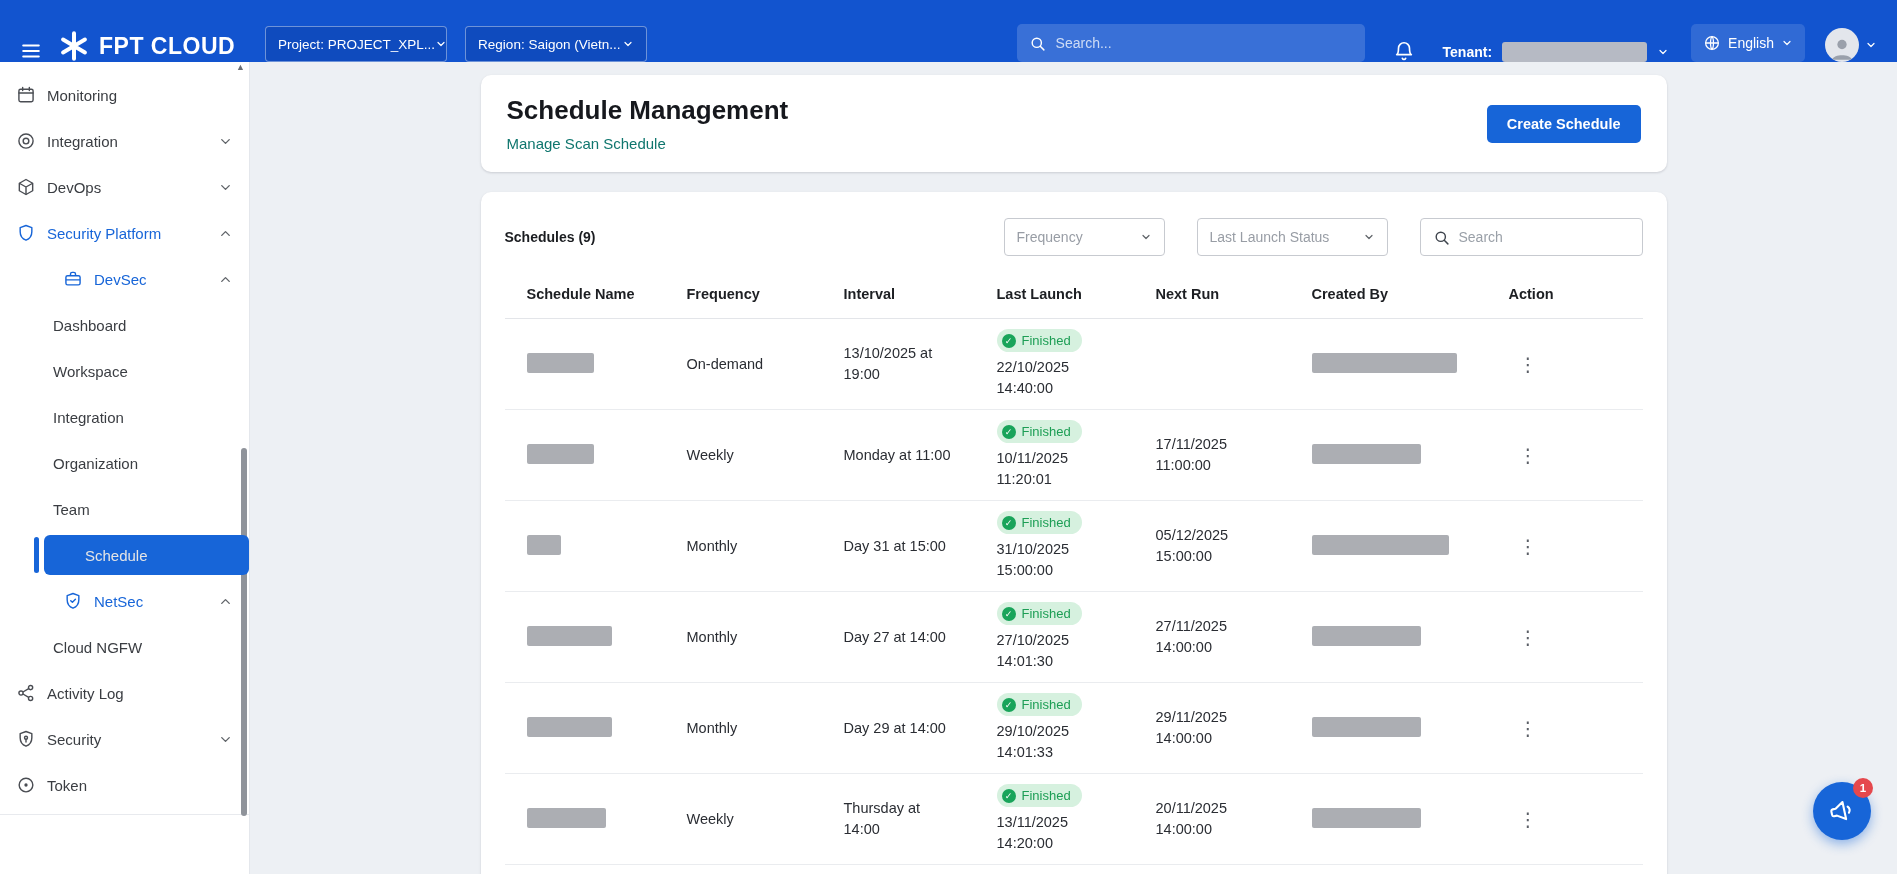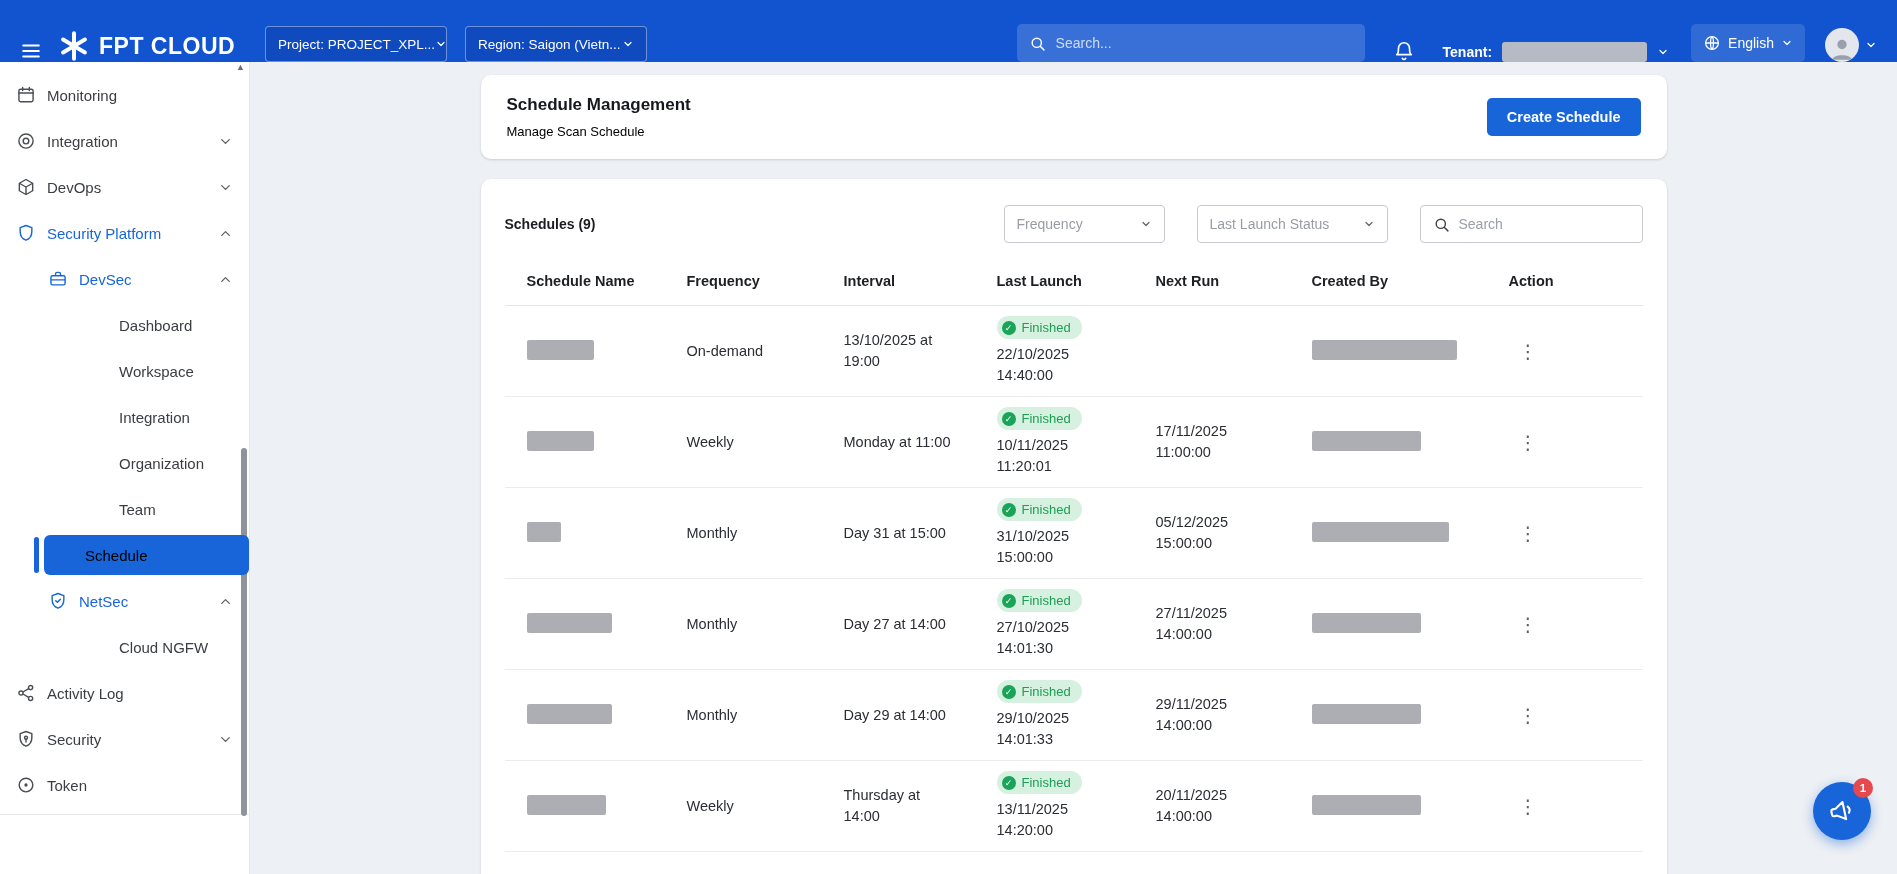--- a/index.html
+++ b/index.html
@@ -23,39 +23,39 @@
   .tenant-redact{width:145px;height:20px;background:#b6bac4;border-radius:3px;display:inline-block;}
   .tb-lang{display:flex;align-items:center;gap:7px;height:38px;padding:0 12px;margin-left:22px;background:rgba(255,255,255,.13);border-radius:5px;color:#fff;font-size:14px;}
   .tb-user{display:flex;align-items:center;gap:6px;margin-left:20px;color:#fff;}
   .avatar{width:34px;height:34px;border-radius:50%;background:#e3e6ec;display:flex;align-items:flex-end;justify-content:center;overflow:hidden;}
 
   
   .sidebar{position:absolute;top:62px;left:0;width:250px;height:812px;background:#fff;border-right:1px solid #e4e7ec;padding-top:10px;z-index:40;overflow:hidden;}
   .side-item{height:46px;display:flex;align-items:center;font-size:15px;color:#3a3d42;position:relative;padding-right:16px;cursor:pointer;}
   .side-item .icn{width:20px;height:20px;margin-right:11px;color:#4a4d53;flex:none;display:flex;}
   .lvl0{padding-left:16px;}
-  .lvl1{padding-left:48px;}
-  .lvl2{padding-left:119px;}
+  .lvl1{padding-left:63px;}
+  .lvl2{padding-left:53px;}
   .side-item.active{color:#1765d8;}
   .side-item.active .icn{color:#1765d8;}
   .chev{margin-left:auto;color:#5f6368;display:flex;flex:none;}
   .selected-row{padding-left:0;}
   .sel-bar{position:absolute;left:34px;top:5px;bottom:5px;width:5px;border-radius:3px;background:#1765d8;}
-  .sel-pill{position:absolute;left:44px;right:0;top:3px;bottom:3px;background:#1765d8;border-radius:6px;color:#000000;display:flex;align-items:center;padding-left:41px;font-size:15px;}
+  .sel-pill{position:absolute;left:44px;right:0;top:3px;bottom:3px;background:#1765d8;border-radius:6px;color:#e5e5e5;display:flex;align-items:center;padding-left:41px;font-size:15px;}
   .side-divider{height:1px;background:#e8eaee;margin:6px 0;}
   .sb-thumb{position:absolute;right:2px;top:386px;width:6px;height:368px;border-radius:3px;background:#8f939a;cursor:grab;}
   .sb-up{position:absolute;top:0;right:4px;color:#6a6e75;font-size:9px;line-height:10px;}
 
   
   .main{position:absolute;top:62px;left:250px;width:1647px;height:812px;overflow:hidden;}
   .container{width:1186px;margin:13px auto 0;}
   .card{background:#fff;border-radius:10px;box-shadow:0 1px 2px rgba(16,24,40,.06),0 1px 3px rgba(16,24,40,.1);}
   .card-head{display:flex;align-items:center;padding:20px 26px;}
-  .page-title{font-size:17px;font-weight:700;color:#16181d;}
-  .page-sub{font-size:13px;color:#000000;margin-top:9px;}
+  .page-title{font-size:26px;font-weight:700;color:#16181d;}
+  .page-sub{font-size:15px;color:#0f766e;margin-top:9px;}
   .btn-primary{margin-left:auto;height:38px;padding:0 20px;background:#1765d8;color:#fff;font-size:14.5px;font-weight:600;border-radius:5px;}
   .card-table{margin-top:20px;padding:26px 24px 30px;min-height:640px;}
   .table-toolbar{display:flex;align-items:center;margin-bottom:30px;}
   .tbl-title{font-size:14px;font-weight:700;color:#1a1c20;}
   .filters{margin-left:auto;display:flex;align-items:center;gap:32px;}
   .filter-select{height:38px;border:1px solid #c7cad0;border-radius:4px;display:flex;align-items:center;justify-content:space-between;padding:0 12px;font-size:14px;color:#989da5;background:#fff;}
   .filter-select .caret{color:#5f6368;}
   .filter-search{width:223px;height:38px;border:1px solid #c7cad0;border-radius:4px;display:flex;align-items:center;padding:0 12px;gap:9px;color:#3e444d;background:#fff;justify-content:flex-end;}
   .filter-search input{flex:1;border:none;outline:none;font-size:14px;color:#333;background:transparent;min-width:0;}
   .filter-search input::placeholder{color:#9aa0a8;}

